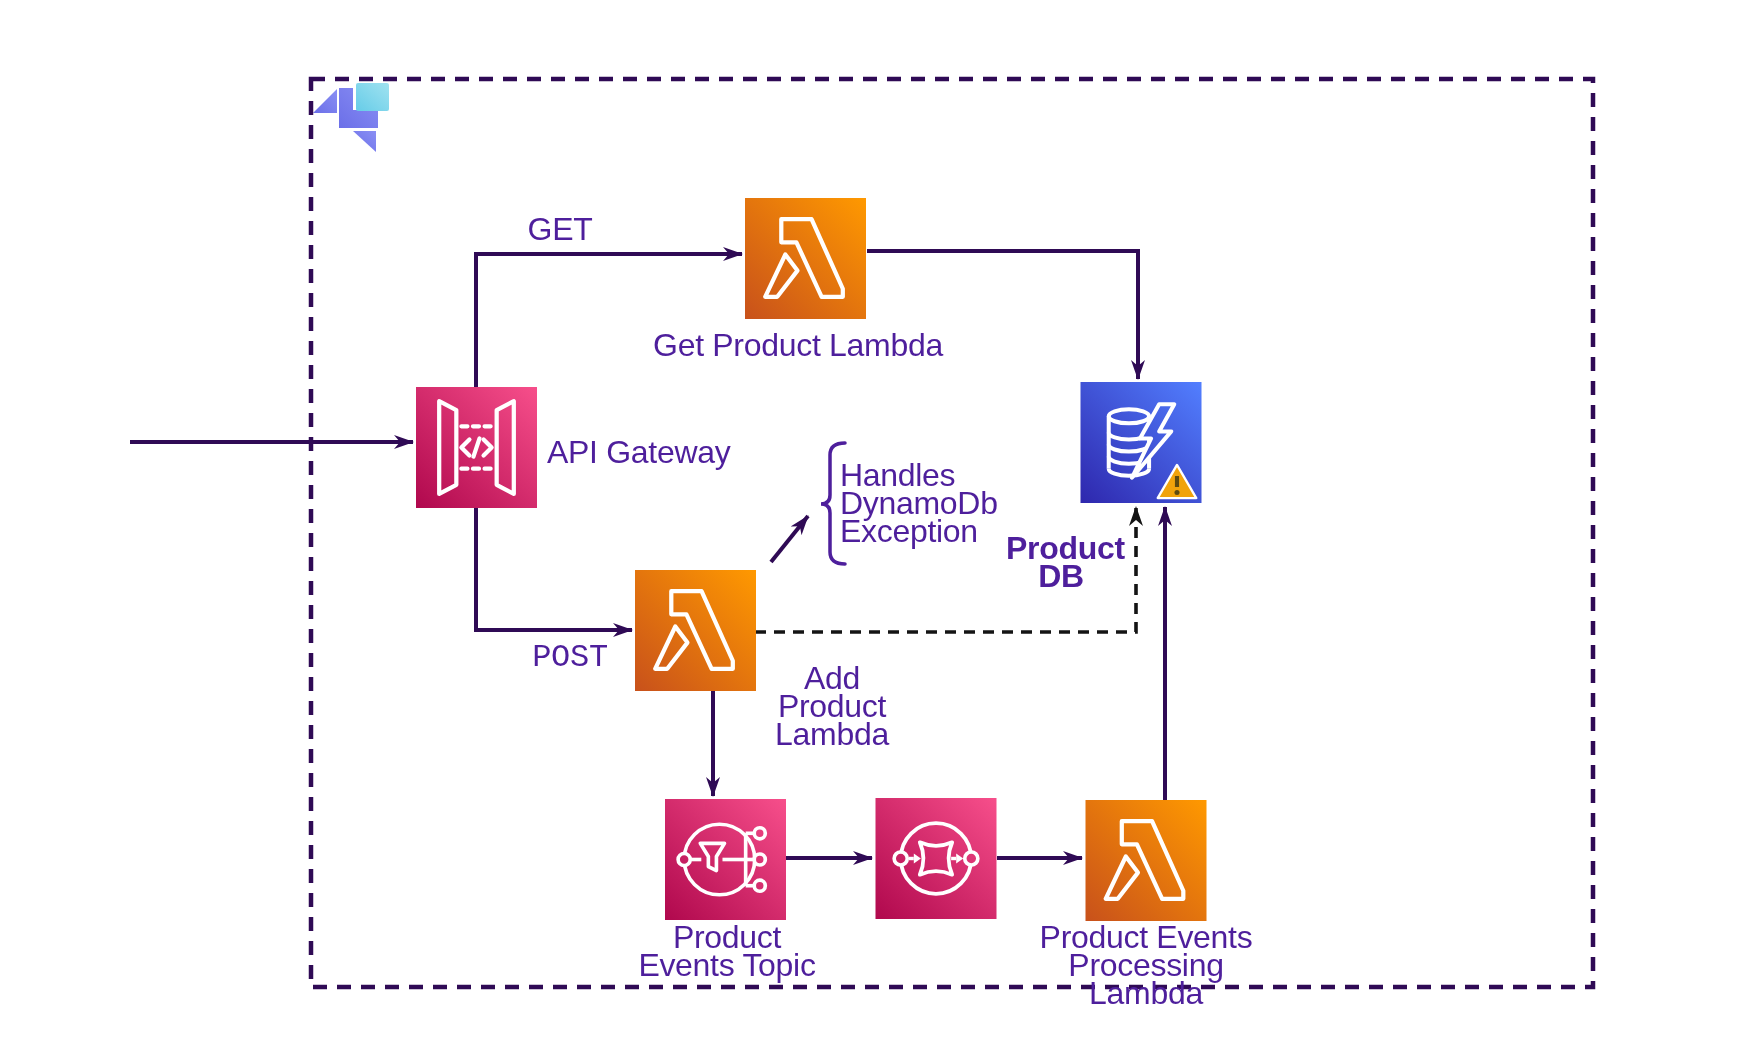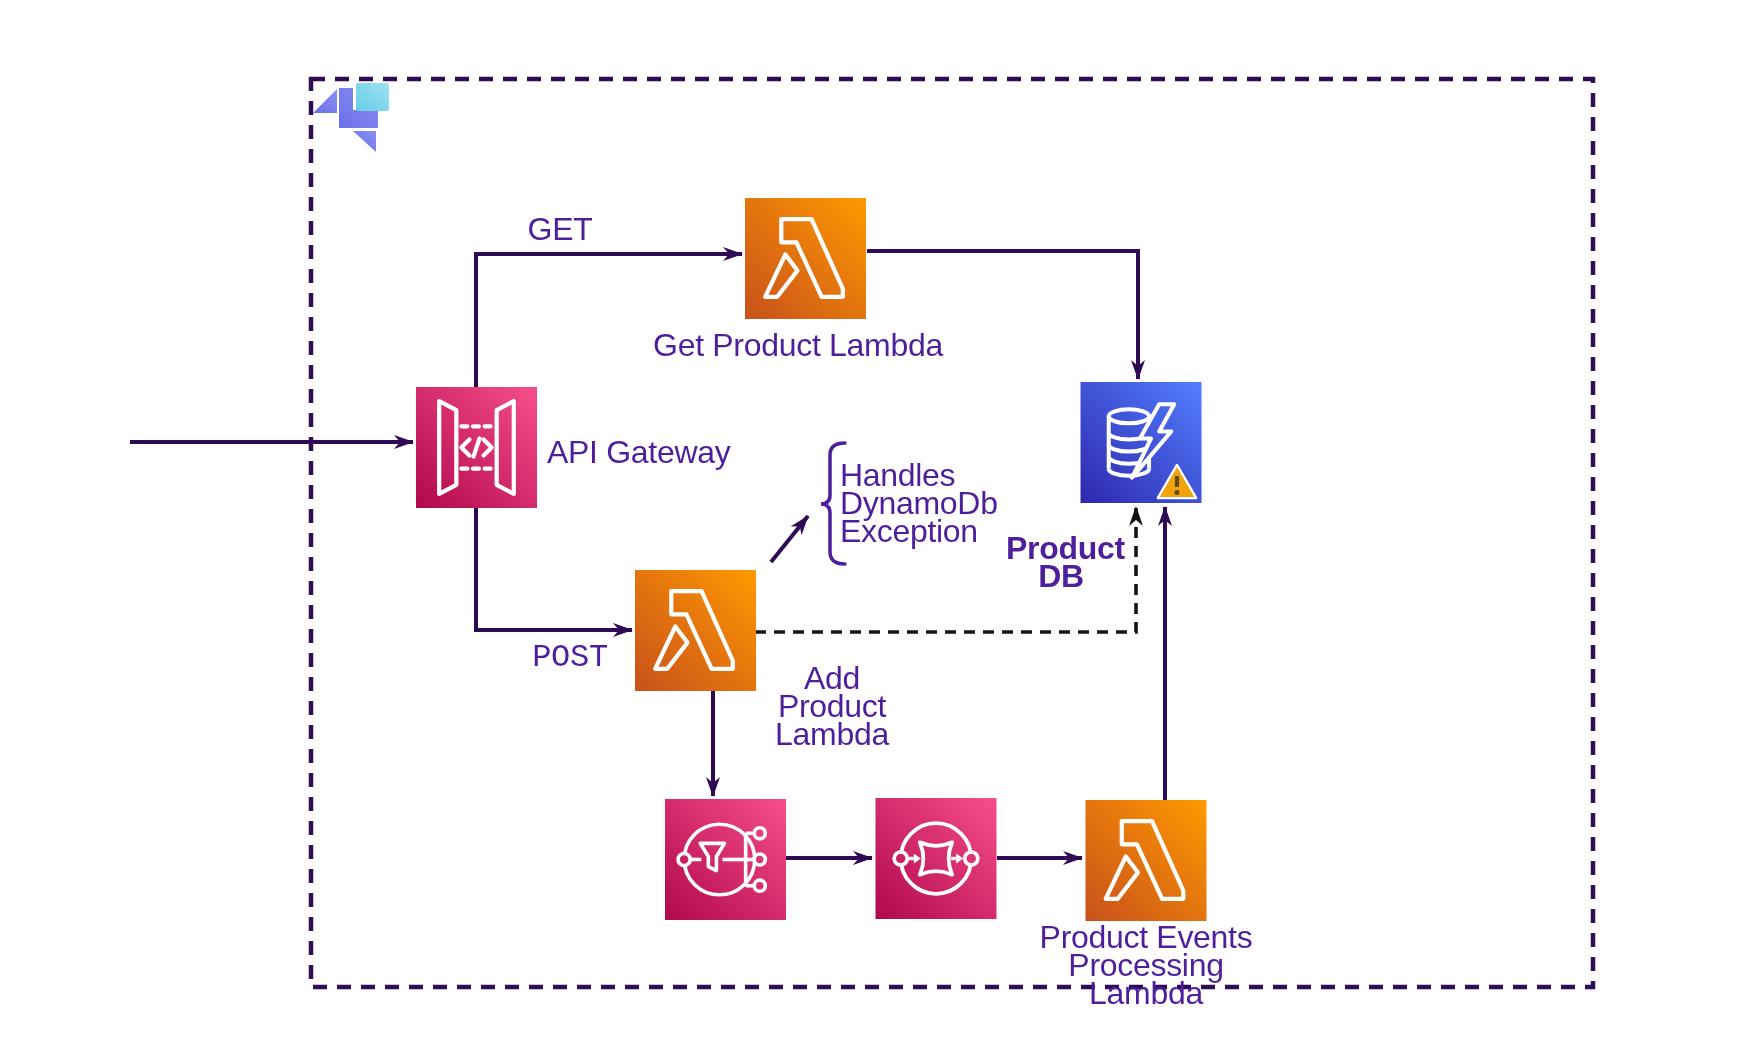--- a/index.html
+++ b/index.html
@@ -181,18 +181,19 @@
       <path d="M36,21 H66 L97,90 V98 H76 L51,44 H36 Z"></path>
       <path d="M40,56 L52,72 L32,98 H20 Z"></path>
     </g>
   </svg>
 </div>
 
 <div class="lbl left" style="left:547px;top:438px;width:220px;">API Gateway</div>
 <div class="lbl" style="left:648px;top:331px;width:300px;">Get Product Lambda</div>
 <div class="lbl" style="left:752px;top:656px;width:160px;margin-top:8px;">Add Product Lambda</div>
 <div class="lbl" style="left:1006px;top:534px;width:110px;font-weight:bold;">Product DB</div>
+<div class="lbl" style="left:637px;top:923px;width:180px;">Product Events Topic</div>
 <div class="lbl" style="left:1026px;top:923px;width:240px;text-align:center;">Product Events Processing Lambda</div>
 <div class="lbl" style="left:510px;top:215px;width:100px;">GET</div>
 <div class="lbl" style="left:510px;top:644px;width:120px;font-family:Liberation Mono, monospace;">POST</div>
 <div class="lbl" style="left:840px;top:461px;width:112px;">Handles DynamoDb Exception</div>
 
 </div>
 
 </body></html>

